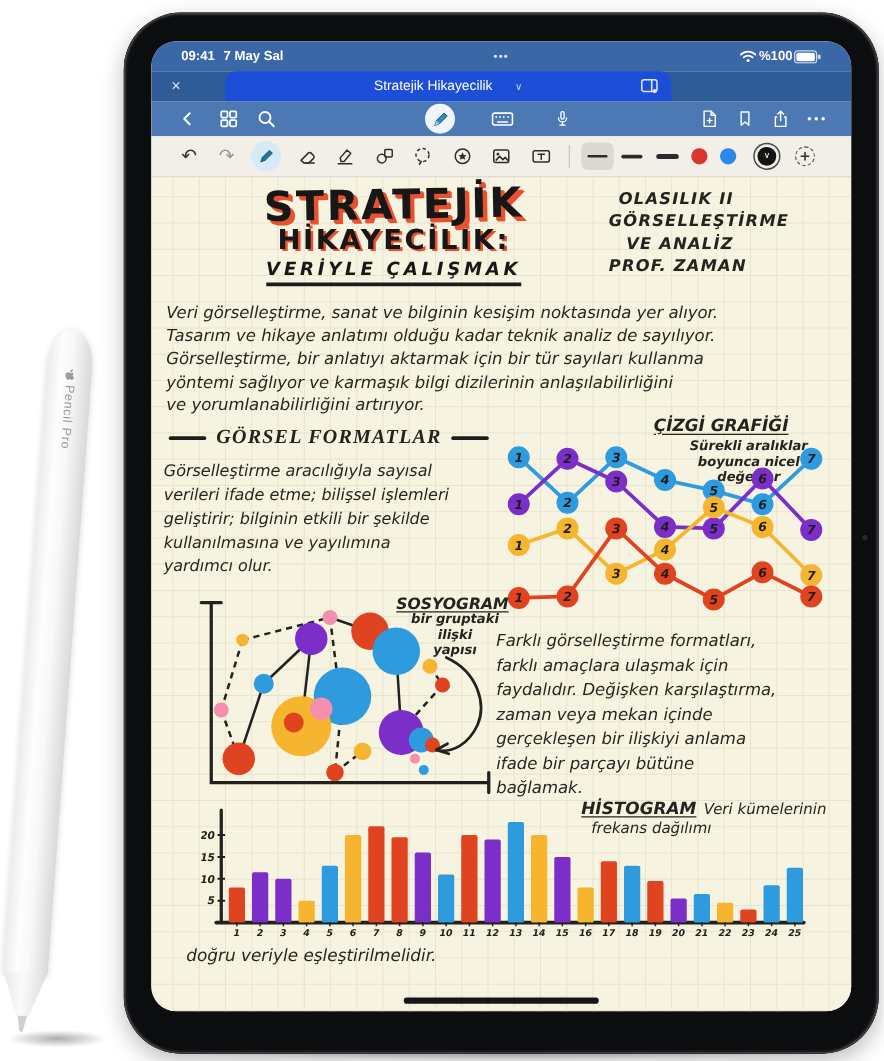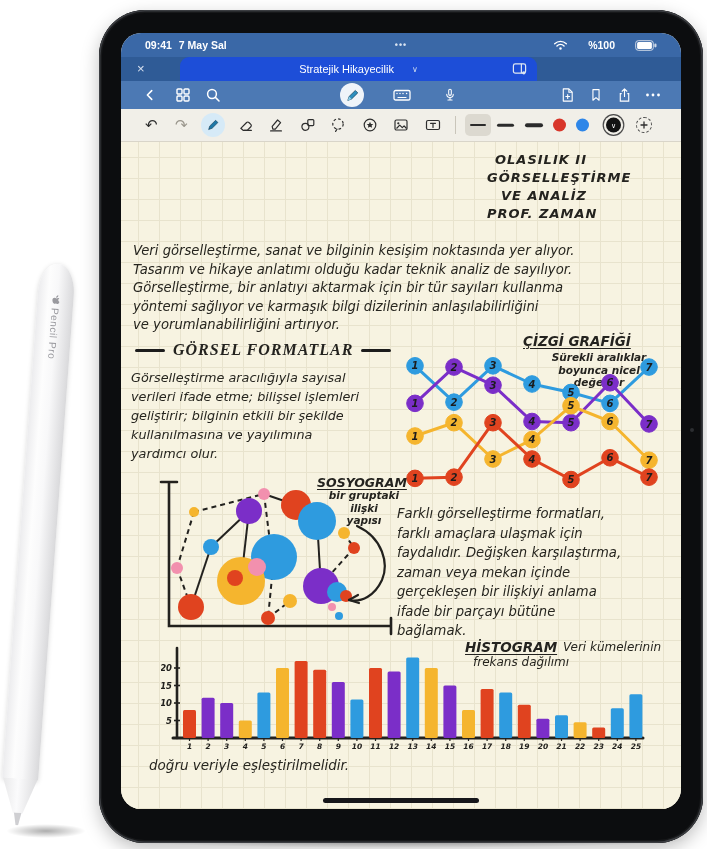--- a/index.html
+++ b/index.html
@@ -21,21 +21,21 @@
   .ipad{position:absolute;left:99px;top:10px;width:604px;height:833px;background:#0c0d0f;border-radius:46px;
     box-shadow:inset 0 0 0 1.5px #3c3e42, inset 0 0 0 3px #17181a, 0 6px 18px rgba(0,0,0,.25);}
   .camera-dot{position:absolute;right:9px;top:418px;width:4px;height:4px;border-radius:50%;background:#2c2d31;}
   .screen{position:absolute;left:22px;top:23px;width:560px;height:776px;border-radius:20px;overflow:hidden;
     background:#F7F3E1;display:flex;flex-direction:column;}
   
   .statusbar{height:24px;background:#3A68A7;color:#fff;display:flex;align-items:center;padding:0 24px;
     font-size:10.5px;font-weight:bold;position:relative;flex:0 0 auto;}
   .sb-left{display:flex;gap:7px;}
   .sb-center{position:absolute;left:0;right:0;text-align:center;font-size:9px;letter-spacing:1px;color:#dbe5f2;}
-  .sb-right{margin-left:auto;display:flex;align-items:center;gap:20px;position:relative;z-index:1;}
+  .sb-right{margin-left:auto;display:flex;align-items:center;gap:1px;position:relative;z-index:1;}
   .tabbar{height:24px;background:#2F5B96;position:relative;flex:0 0 auto;}
   .tab-close{position:absolute;left:16px;top:3px;color:#D9E2F0;font-size:13px;line-height:18px;}
   .tab{position:absolute;left:59px;top:0;width:357px;height:24px;background:#1d4ed8;border-radius:9px 9px 0 0;
     display:flex;align-items:center;justify-content:center;color:#fff;font-size:11px;gap:18px;}
   .tab-chevron{font-size:8px;color:#cfdcee;}
   .tab-side{position:absolute;right:10px;top:4px;}
   .toolbar{height:28px;background:#4C79B4;position:relative;flex:0 0 auto;}
   .tbi{position:absolute;top:50%;transform:translateY(-50%);}
   .pen-bubble{width:24px;height:24px;border-radius:50%;background:#EFF4F9;display:flex;align-items:center;justify-content:center;}
   .toolsrow{height:32px;background:#F1EFE8;border-bottom:1px solid #D9D5C9;position:relative;flex:0 0 auto;}
@@ -277,20 +277,25 @@
         <span class="tli cdot-black" style="left:485px">∨</span>
         <span class="tli cdot-add" style="left:515px">
           <svg width="8" height="8" viewBox="0 0 8 8">
             <path d="M4 1v6M1 4h6" stroke="#2e2e2e" stroke-width="1.3" stroke-linecap="round"></path>
             </svg>
         </span>
       </div>
 
       <div class="canvas">
 
+        <div class="abs note-title">
+          <div class="t1">STRATEJİK</div>
+          <div class="t2">HİKAYECİLİK:</div>
+          <div><span class="t3">VERİYLE ÇALIŞMAK</span></div>
+        </div>
 
         <div class="abs hdr-right">
             <div>OLASILIK II</div>
             <div>GÖRSELLEŞTİRME</div>
             <div>VE ANALİZ</div>
             <div>PROF. ZAMAN</div>
           </div>
 
         <div class="abs hw" style="left:12px;top:100px;width:545px">
             <div>Veri görselleştirme, sanat ve bilginin kesişim noktasında yer alıyor.</div>

